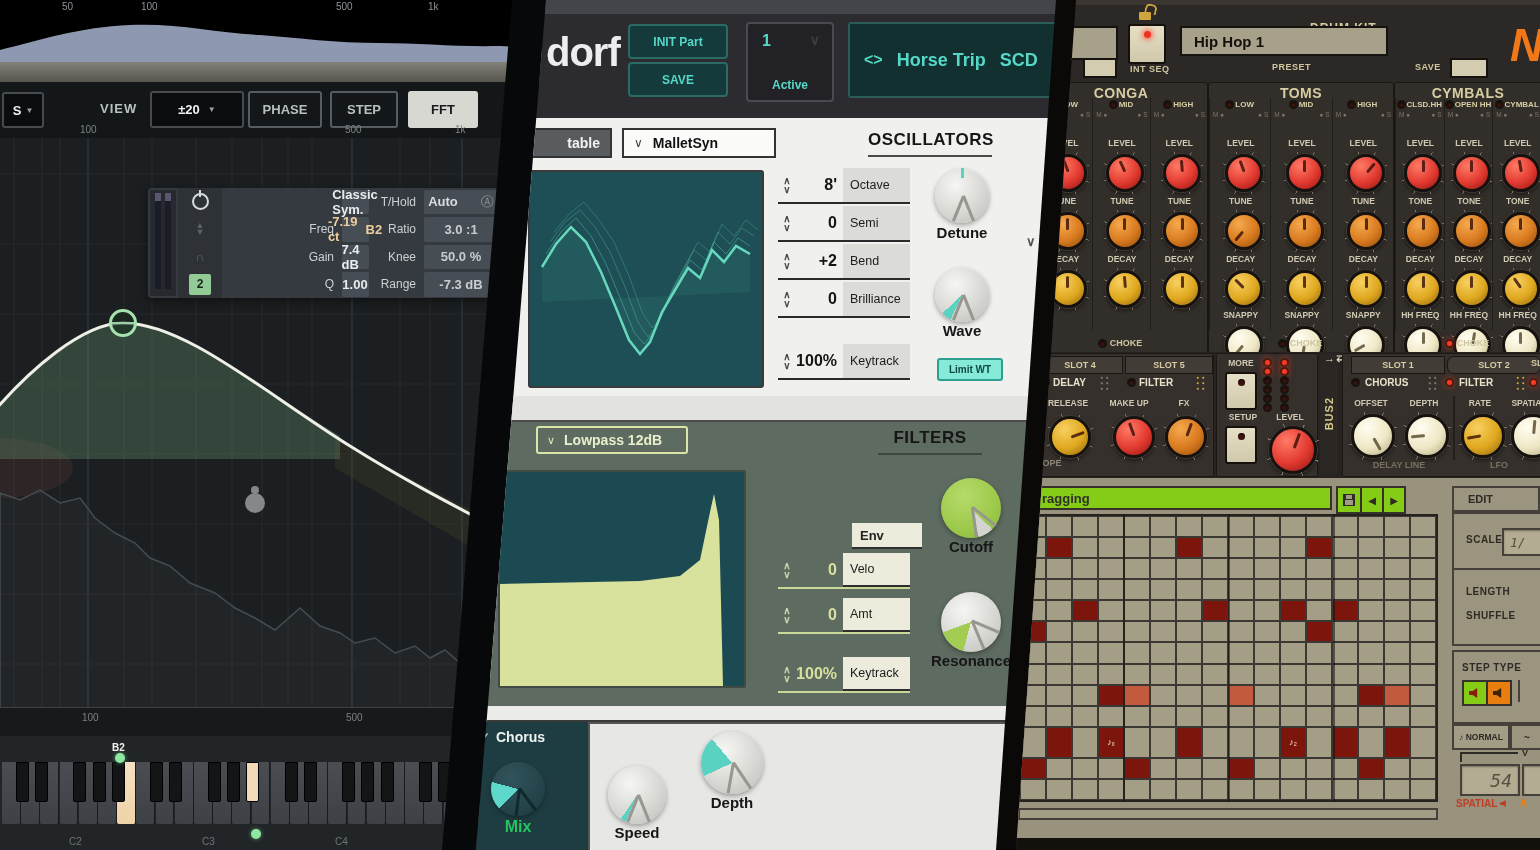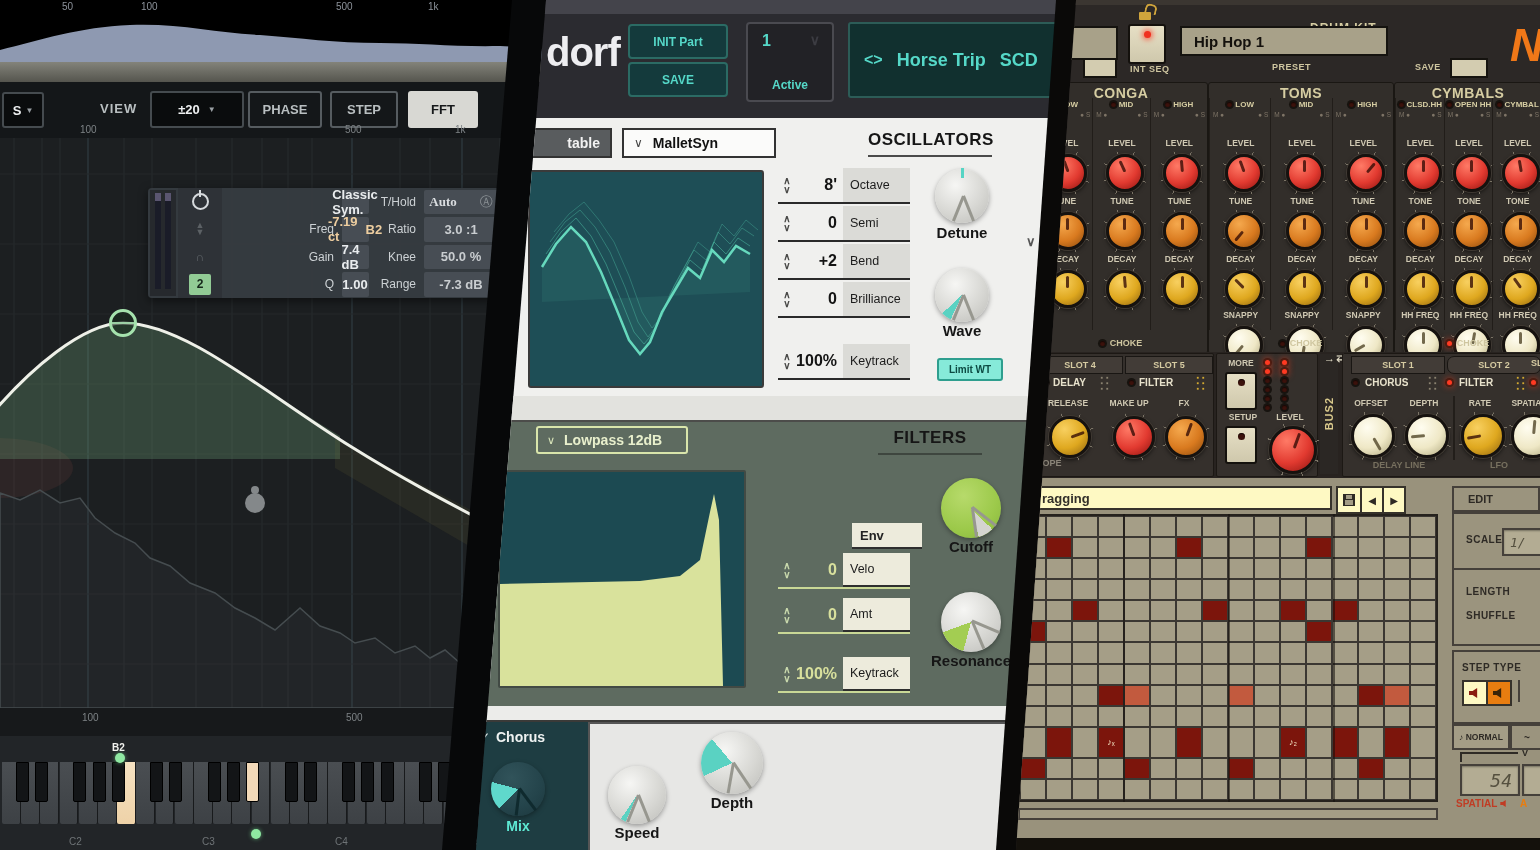--- a/index.html
+++ b/index.html
@@ -100,21 +100,21 @@
   .tab{position:absolute;height:16px;background:#423c37;color:#d6cba2;font-size:9px;font-weight:bold;
        display:flex;align-items:center;justify-content:center;border:1px solid #191613;}
   .fxname{position:absolute;font-size:10px;font-weight:bold;color:#e8e2cc;}
   .dots{position:absolute;width:11px;height:15px;background-image:radial-gradient(circle 1.3px,#8a8270 95%,transparent);background-size:5.5px 5.5px;}
   .dots.y{background-image:radial-gradient(circle 1.3px,#d4aa30 95%,transparent);}
   .slotbox{position:absolute;background:#35302c;border:1px solid #1c1814;border-radius:2px;}
   .crbtn{position:absolute;background:linear-gradient(#e6dfc5,#cfc8ac);border:2px solid #14110d;border-radius:3px;}
   .crbtn i{position:absolute;left:50%;top:5px;width:7px;height:7px;margin-left:-3.5px;border-radius:50%;background:#3c120c;box-shadow:inset 0 1px 1px rgba(0,0,0,.7);}
   .lmx{position:absolute;display:grid;grid-template-columns:repeat(2,7px);gap:4px 10px;}
   .seqface{position:absolute;background:#99927c;}
-  .seqbtn{position:absolute;background:#fef9c3;border:2px solid #36322b;display:flex;align-items:center;justify-content:center;color:#2e2a24;font-size:10px;}
+  .seqbtn{position:absolute;background:#84cc16;border:2px solid #36322b;display:flex;align-items:center;justify-content:center;color:#2e2a24;font-size:10px;}
   .grid16{position:absolute;display:grid;grid-template-columns:repeat(16,1fr);gap:2px;background:#3b3732;border:2px solid #26221d;padding:1px;}
   .cell{background:#a59e87;display:flex;align-items:center;justify-content:center;font-size:9px;color:#f2e3c2;}
   .cell.R{background:#7c150c;}
   .cell.S{background:#c25a3e;}
   .mline{position:absolute;top:0;bottom:0;width:2px;background:#14110d;opacity:.55;}
   .ebox{position:absolute;border:2px solid #45403a;background:#9b947e;}
   .etext{position:absolute;font-size:10px;font-weight:bold;color:#2e2a25;letter-spacing:.5px;}
   .lcd{position:absolute;background:#b3ac93;border:2px solid #45403a;color:#55503f;
        font-family:"DejaVu Sans Mono",monospace;font-style:italic;display:flex;align-items:center;box-shadow:inset 0 1px 2px rgba(0,0,0,.35);}
   .spk{display:inline-block;width:12px;height:10px;background:#8a1c10;clip-path:polygon(0 30%,30% 30%,68% 0,68% 100%,30% 70%,0 70%);}
@@ -207,21 +207,21 @@
       <span class="pc icon">
           <span class="pwr"></span>
         </span>
       <span class="pc lab"></span>
       <span class="pc val" style="font-size:13px;">Classic Sym.</span>
       <span class="meterbars">
           <i></i>
           <i></i>
         </span>
       <span class="pc lab">T/Hold</span>
-      <span class="pc val" style="color:#dadde0;gap:23px;font-family:Liberation Serif, serif;">
+      <span class="pc val" style="color:#dadde0;gap:23px;">
           <span>Auto</span>
           <span style="color:#8a9094;font-weight:normal;">Ⓐ</span>
         </span>
 
       <span class="pc icon" style="color:#5c6165;font-size:9px;flex-direction:column;line-height:7px;">▲<br>▼</span>
       <span class="pc lab">Freq</span>
       <span class="pc val amber" style="gap:8px;">
           <span>-7.19 ct</span>
           <span>B2</span>
         </span>
@@ -456,21 +456,21 @@
     <div class="wlabel" style="left:926px;top:652px;width:90px;">Resonance</div>
 
     <div class="abs" style="left:476px;top:706px;width:626px;height:14px;background:#ececea;border-bottom:2px solid #3a3a38;"></div>
     <div class="abs" style="left:466px;top:722px;width:122px;height:128px;background:#1e3d42;">
       <span class="abs" style="left:14px;top:8px;color:#dfe5e4;font-size:12px;">✓</span>
       <span class="abs" style="left:30px;top:7px;color:#eef2f1;font-weight:bold;font-size:14px;">Chorus</span>
       <div class="wk" style="left:25px;top:40px;width:54px;height:54px;background:radial-gradient(circle at 38% 30%,#31535a,#24444b 60%,#1c373d);">
         <span class="wedge" style="background:conic-gradient(from 225deg,#5fd8cc 0 60deg,transparent 60deg);"></span>
           <span class="vn dkn" style="transform:rotate(-15deg);"></span>
       </div>
-      <div class="wlabel" style="left:25px;top:96px;width:54px;color:#5eead4;font-size:14px;">Mix</div>
+      <div class="wlabel" style="left:25px;top:96px;width:54px;color:#22c55e;font-size:16px;">Mix</div>
     </div>
     <div class="abs" style="left:588px;top:722px;width:514px;height:128px;background:#e7e7e5;border-top:2px solid #555;border-left:2px solid #555;box-sizing:border-box;">
       <div class="wk" style="left:18px;top:42px;width:58px;height:58px;">
         <span class="wedge" style="background:conic-gradient(from 203deg,#5ad2c2 0 11deg,transparent 11deg);"></span>
           <span class="vn"></span>
       </div>
       <div class="wlabel" style="left:18px;top:100px;width:58px;">Speed</div>
       <div class="wk" style="left:111px;top:8px;width:62px;height:62px;">
         <span class="wedge" style="background:conic-gradient(from 245deg,#5ad2c2 0 75deg,transparent 75deg);"></span>
           <span class="vn" style="transform:rotate(-12deg);"></span>

